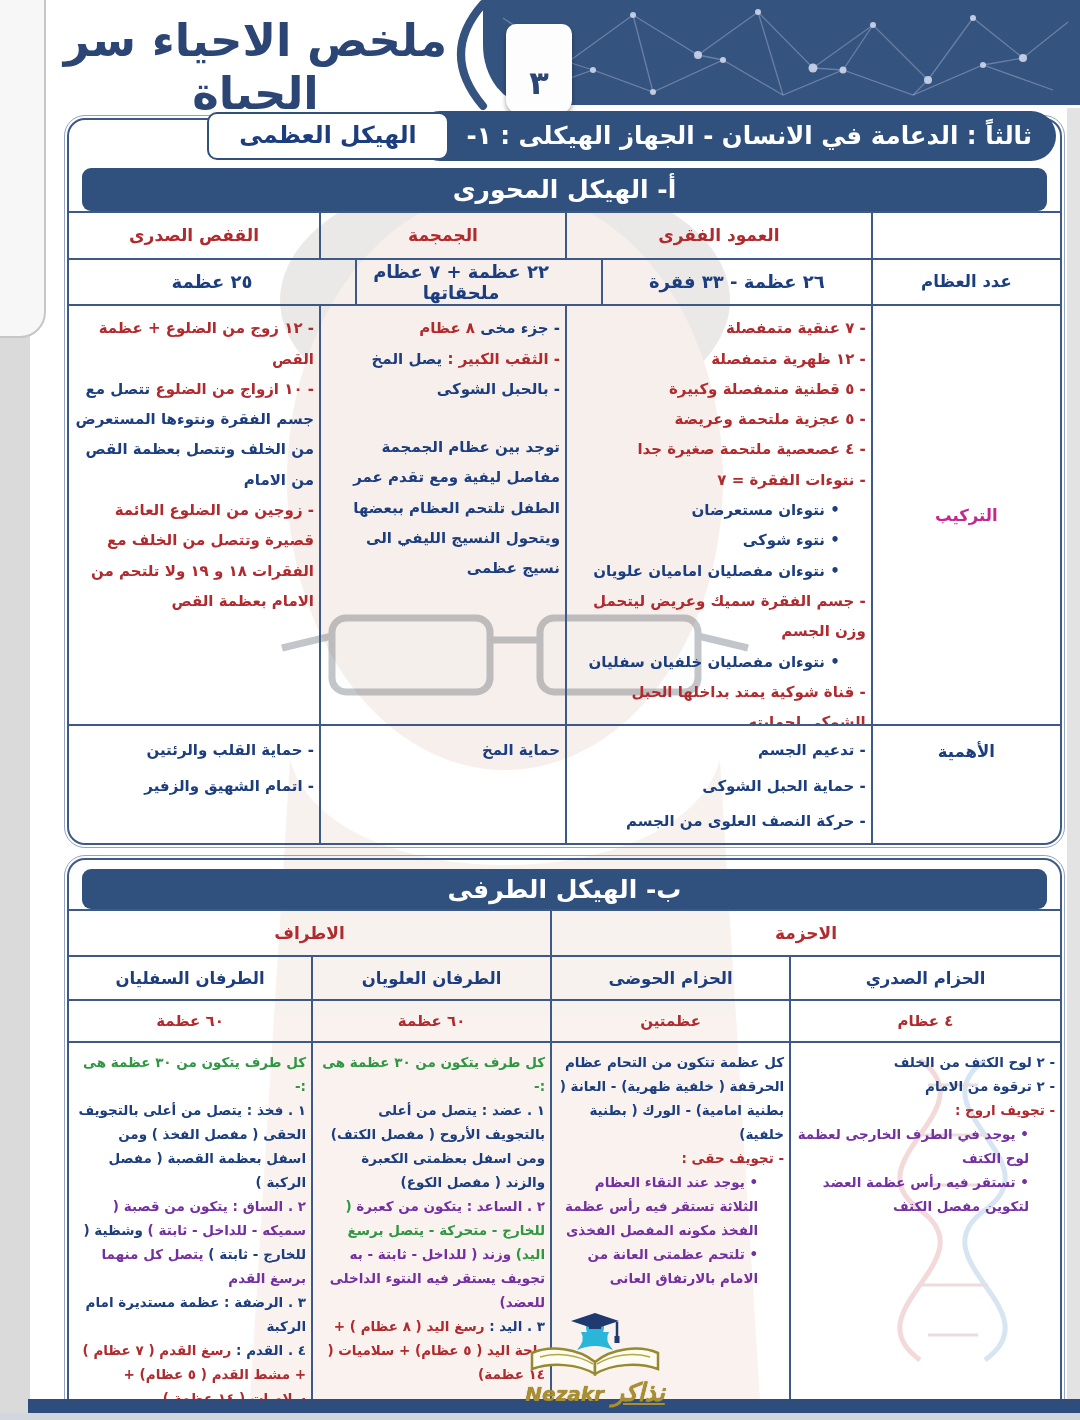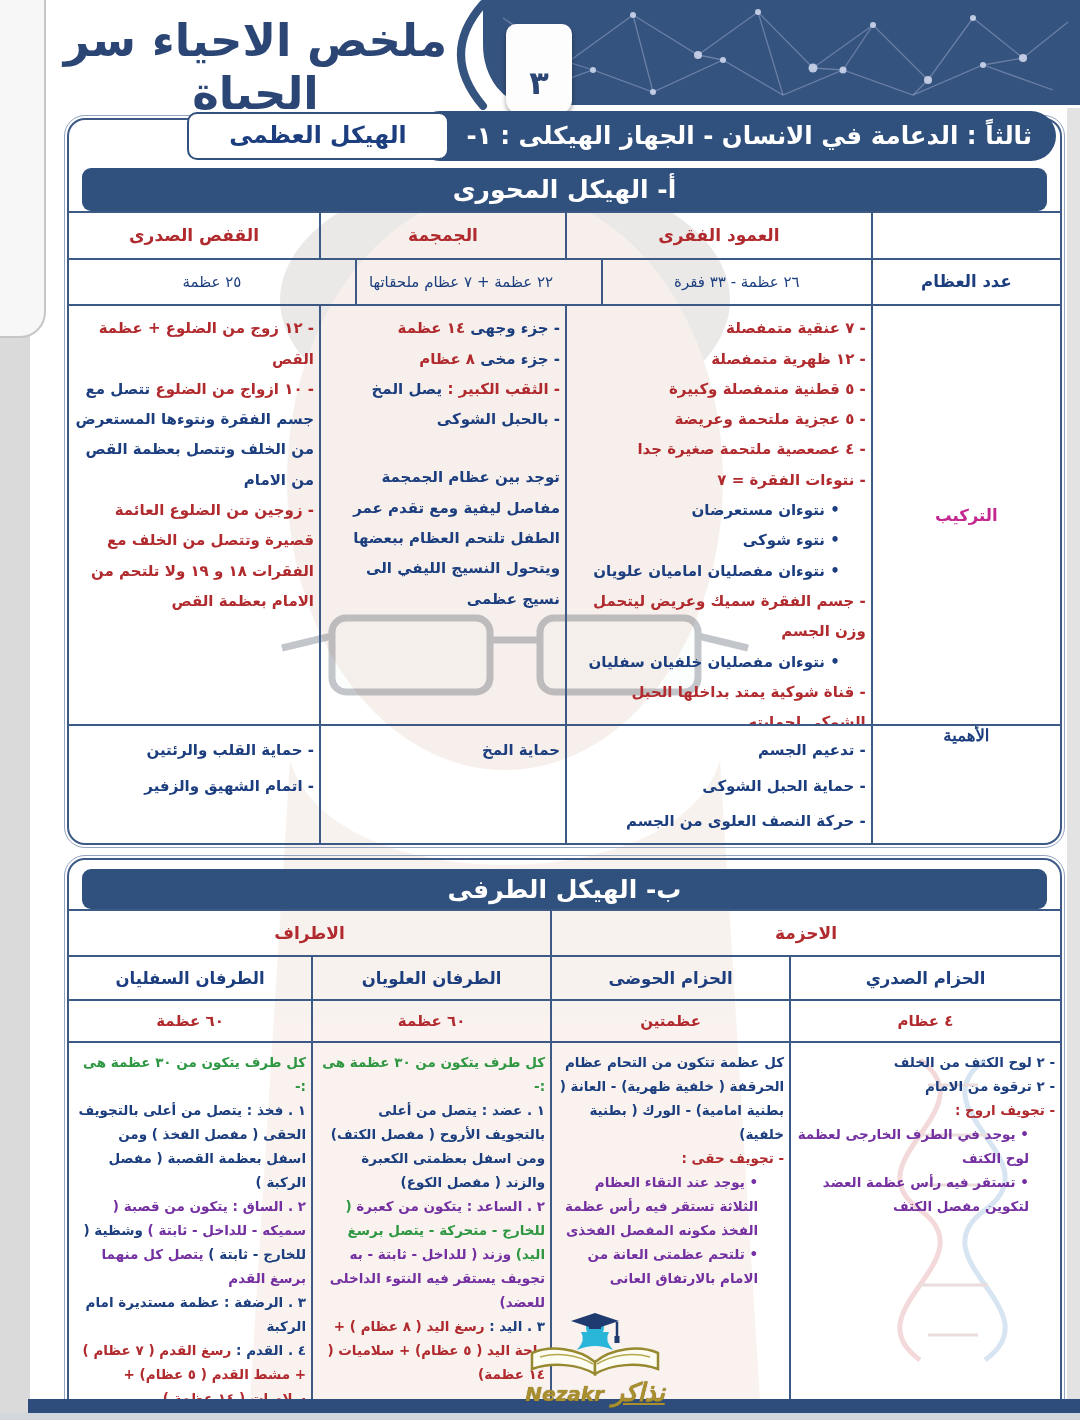--- a/index.html
+++ b/index.html
@@ -30,21 +30,21 @@
     border-radius:10px 10px 14px 14px;box-shadow:0 3px 5px rgba(0,0,0,.35);z-index:4;
     display:flex;align-items:flex-end;justify-content:center;padding-bottom:12px;
     font-size:32px;font-weight:bold;color:#2b4575;}
 
   
   .title-bar{position:absolute;top:111px;right:24px;left:346px;display:flex;align-items:center;z-index:5;}
   .title-pill{flex:1;background:var(--navy);color:#fff;border-radius:28px;
     font-size:24.5px;font-weight:bold;padding:10px 24px 11px 52px;white-space:nowrap;}
   .title-num{color:#fff;}
   .title-box{background:#fff;border:2.5px solid var(--navy);border-radius:10px;
-    font-size:23.5px;font-weight:bold;color:var(--blue);padding:7px 40px 9px;
+    font-size:23.5px;font-weight:bold;color:var(--blue);padding:7px 30px 9px;
     margin-right:-34px;position:relative;z-index:2;white-space:nowrap;}
 
   
   .panel{position:absolute;left:67px;right:18px;border:2px solid var(--line);
     outline:1.5px solid #93a4c2;outline-offset:2.5px;border-radius:18px;
     overflow:hidden;display:flex;flex-direction:column;z-index:2;background:transparent;}
   .panel-a{top:118px;height:727px;}
   .panel-b{top:858px;height:591px;}
   .panel-bar{background:var(--navy);color:#fff;border-radius:9px;text-align:center;
     font-weight:bold;font-size:25px;margin:0 13px;flex:0 0 auto;
@@ -63,25 +63,25 @@
   .panel-a .timport{flex:1;}
   .panel-b .tgroup{grid-template-columns:512fr 483fr;height:46px;}
   .panel-b .tsub{grid-template-columns:272fr 240fr 240fr 243fr;height:44px;}
   .panel-b .tcount{grid-template-columns:272fr 240fr 240fr 243fr;height:42px;}
   .panel-b .tdetail{grid-template-columns:272fr 240fr 240fr 243fr;flex:1;}
   .cell{overflow:hidden;}
   .trow > .cell:not(:last-child){border-left:2px solid var(--line);}
   .ccenter{display:flex;align-items:center;justify-content:center;text-align:center;}
   .colname{color:var(--red);font-size:17px;font-weight:bold;}
   .subname{color:var(--blue);font-size:16.5px;font-weight:bold;}
-  .countv{color:var(--blue);font-size:15px;font-weight:normal;margin-left:36px;}
+  .countv{color:var(--blue);font-size:18px;font-weight:bold;margin-left:36px;}
   .countr{color:var(--red);font-size:15px;font-weight:bold;}
   .label-cell{color:var(--blue);font-size:16.5px;font-weight:bold;}
   .label-magenta{color:var(--magenta);}
-  .label-top{align-items:flex-start;padding-top:0;font-family:Liberation Serif, serif;}
+  .label-top{align-items:flex-start;padding-top:16px;}
   .listcell{padding:7px 5px 4px;}
   .panel-a .listcell .line{font-size:15px;line-height:2.02;font-weight:bold;text-align:right;}
   .panel-a .imp .line{line-height:2.35;}
   .panel-b .listcell .line{font-size:13.5px;line-height:1.78;font-weight:bold;text-align:right;}
   .line.indent{padding-right:26px;}
   .line.gap{margin-top:28px;}
   .c-blue{color:var(--blue);} .c-red{color:var(--red);} .c-purple{color:var(--purple);}
   .c-green{color:var(--green);}
 
   
@@ -197,21 +197,20 @@
         <div class="line"><span class="c-red">- ٤ عصعصية ملتحمة صغيرة جدا</span></div>
         <div class="line"><span class="c-red">- نتوءات الفقرة = ٧</span></div>
         <div class="line indent"><span class="c-blue">• نتوءان مستعرضان</span></div>
         <div class="line indent"><span class="c-blue">• نتوء شوكى</span></div>
         <div class="line indent"><span class="c-blue">• نتوءان مفصليان اماميان علويان</span></div>
         <div class="line"><span class="c-red">- جسم الفقرة سميك وعريض ليتحمل وزن الجسم</span></div>
         <div class="line indent"><span class="c-blue">• نتوءان مفصليان خلفيان سفليان</span></div>
         <div class="line"><span class="c-red">- قناة شوكية يمتد بداخلها الحبل الشوكى لحمايته</span></div>
       </div>
     <div class="cell listcell">
-        <div class="line"><span class="c-blue">- جزء وجهى   </span><span class="c-red">١٤ عظمة</span></div>
         <div class="line"><span class="c-blue">- جزء مخى    </span><span class="c-red">٨ عظام</span></div>
         <div class="line"><span class="c-red">- الثقب الكبير : </span><span class="c-blue">يصل المخ</span></div>
         <div class="line"><span class="c-blue">- بالحبل الشوكى</span></div>
         <div class="line gap"><span class="c-blue">توجد بين عظام الجمجمة مفاصل ليفية ومع تقدم عمر الطفل تلتحم العظام ببعضها ويتحول النسيج الليفي الى نسيج عظمى</span></div>
       </div>
     <div class="cell listcell">
         <div class="line"><span class="c-red">- ١٢ زوج من الضلوع + عظمة القص</span></div>
         <div class="line"><span class="c-red">- ١٠ ازواج من الضلوع </span><span class="c-blue">تتصل مع جسم الفقرة ونتوءها المستعرض من الخلف وتتصل بعظمة القص من الامام</span></div>
         <div class="line"><span class="c-red">- زوجين من الضلوع العائمة قصيرة وتتصل من الخلف مع الفقرات ١٨ و ١٩ ولا تلتحم من الامام بعظمة القص</span></div>
       </div>

